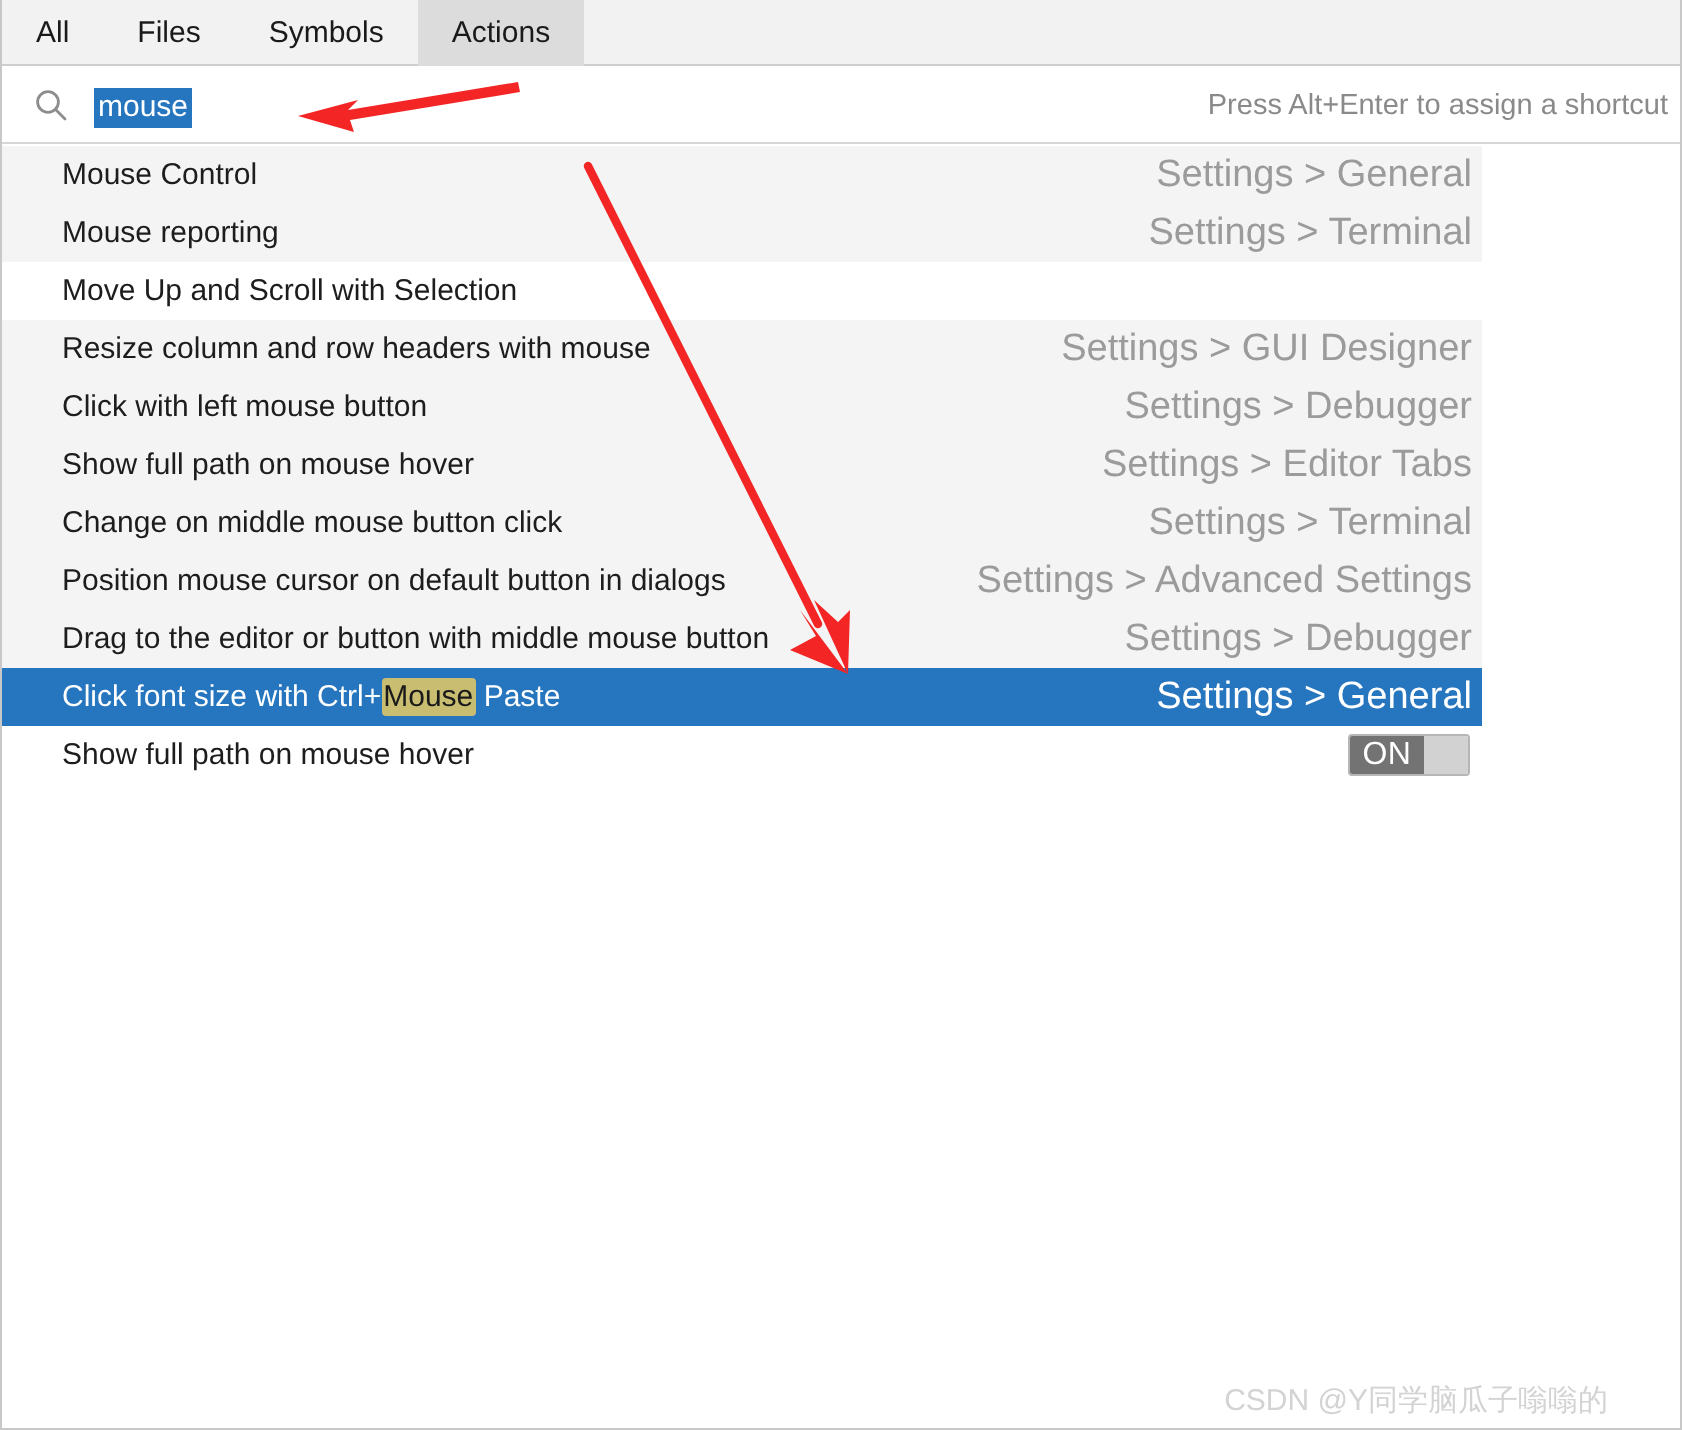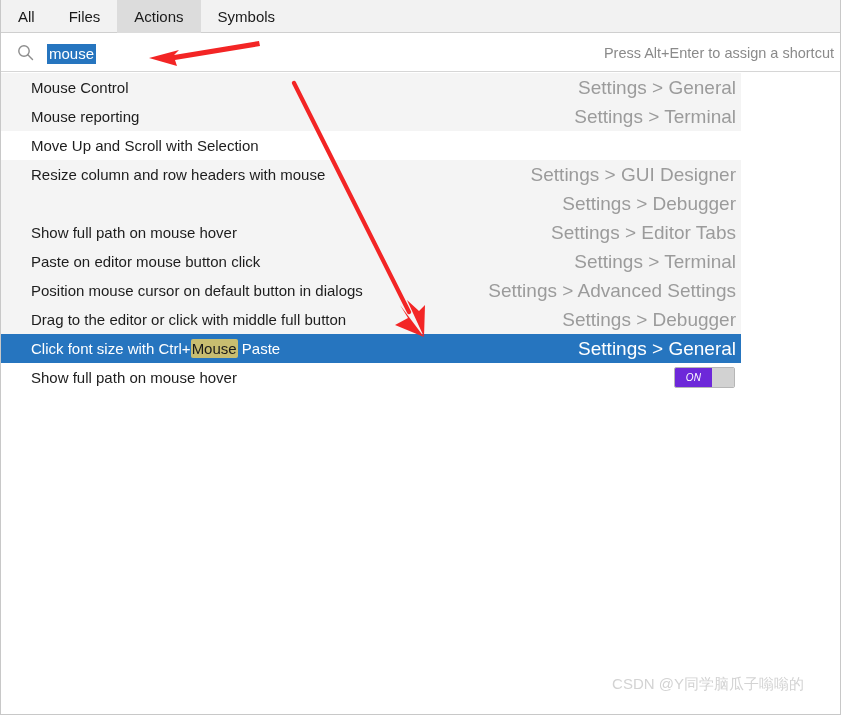--- a/index.html
+++ b/index.html
@@ -174,72 +174,71 @@
     width: 61px;
     height: 21px;
     border: 1px solid #b6b6b6;
     box-sizing: border-box;
     border-radius: 2px;
     overflow: hidden;
     z-index: 2;
   }
   .toggle .on {
     flex: 0 0 37px;
-    background: #6d28d9;
+    background: #737373;
     color: #ffffff;
-    font-size: 10px;
+    font-size: 16px;
     display: flex;
     align-items: center;
     justify-content: center;
     letter-spacing: 0.3px;
-    font-style: italic;
   }
   .toggle .knob {
     flex: 1;
     background: #d2d2d2;
   }
 
   
   .annot {
     position: absolute;
     left: 0; top: 0;
     width: 841px;
     height: 715px;
     pointer-events: none;
     z-index: 50;
   }
 
   
   .watermark {
     position: absolute;
     right: 36px;
-    bottom: 20px;
+    bottom: 4px;
     font-size: 15px;
     color: #d3d3d3;
     white-space: nowrap;
     z-index: 5;
   }
 </style>
 </head>
 <body>
 
 <div id="root">
 
   <div class="tabbar">
     <div class="tab">
       <span>All</span>
     </div>
     <div class="tab">
       <span>Files</span>
     </div>
+    <div class="tab">
+      <span>Symbols</span>
+    </div>
     <div class="tab active">
       <span>Actions</span>
-    </div>
-    <div class="tab">
-      <span>Symbols</span>
     </div>
 
   </div>
 
   <div class="searchrow">
     <span class="search-icon">
       <svg width="17" height="17" viewBox="0 0 17 17" aria-hidden="true">
         <circle cx="7" cy="7" r="5.2" fill="none" stroke="#8d8d8d" stroke-width="1.4"></circle>
         <line x1="10.8" y1="10.8" x2="15.5" y2="15.5" stroke="#8d8d8d" stroke-width="1.4" stroke-linecap="round"></line>
       </svg>
@@ -264,40 +263,41 @@
       <span class="row-title">Move Up and Scroll with Selection</span>
       <span class="row-loc"></span>
     </div>
 
     <div class="row alt">
       <span class="row-title">Resize column and row headers with mouse</span>
       <span class="row-loc">Settings &gt; GUI Designer</span>
     </div>
 
     <div class="row alt">
+      <span class="row-title">Click with left mouse button</span>
       <span class="row-loc">Settings &gt; Debugger</span>
     </div>
 
     <div class="row alt">
       <span class="row-title">Show full path on mouse hover</span>
       <span class="row-loc">Settings &gt; Editor Tabs</span>
     </div>
 
     <div class="row alt">
-      <span class="row-title">Paste on editor mouse button click</span>
+      <span class="row-title">Change on middle mouse button click</span>
       <span class="row-loc">Settings &gt; Terminal</span>
     </div>
 
     <div class="row alt">
       <span class="row-title">Position mouse cursor on default button in dialogs</span>
       <span class="row-loc">Settings &gt; Advanced Settings</span>
     </div>
 
     <div class="row alt">
-      <span class="row-title">Drag to the editor or click with middle full button</span>
+      <span class="row-title">Drag to the editor or button with middle mouse button</span>
       <span class="row-loc">Settings &gt; Debugger</span>
     </div>
 
     <div class="row selected">
       <span class="row-title">
         <span>Click font size with Ctrl+</span><span class="hl">Mouse</span><span> Paste</span>
       </span>
       <span class="row-loc">Settings &gt; General</span>
     </div>
 

